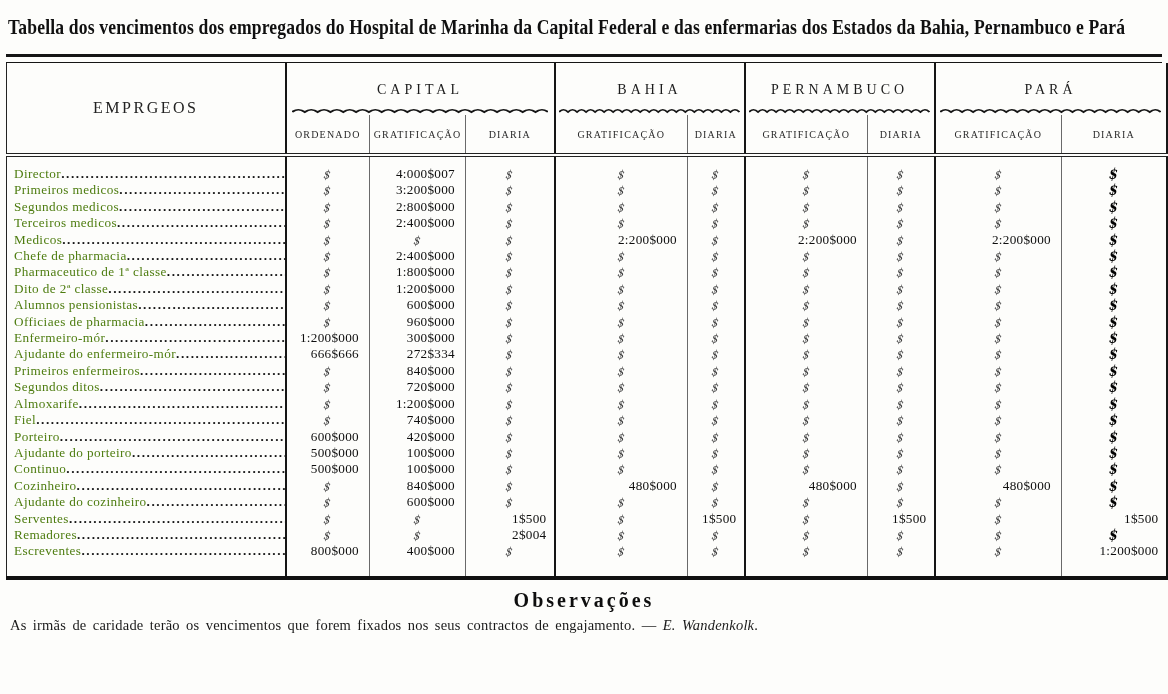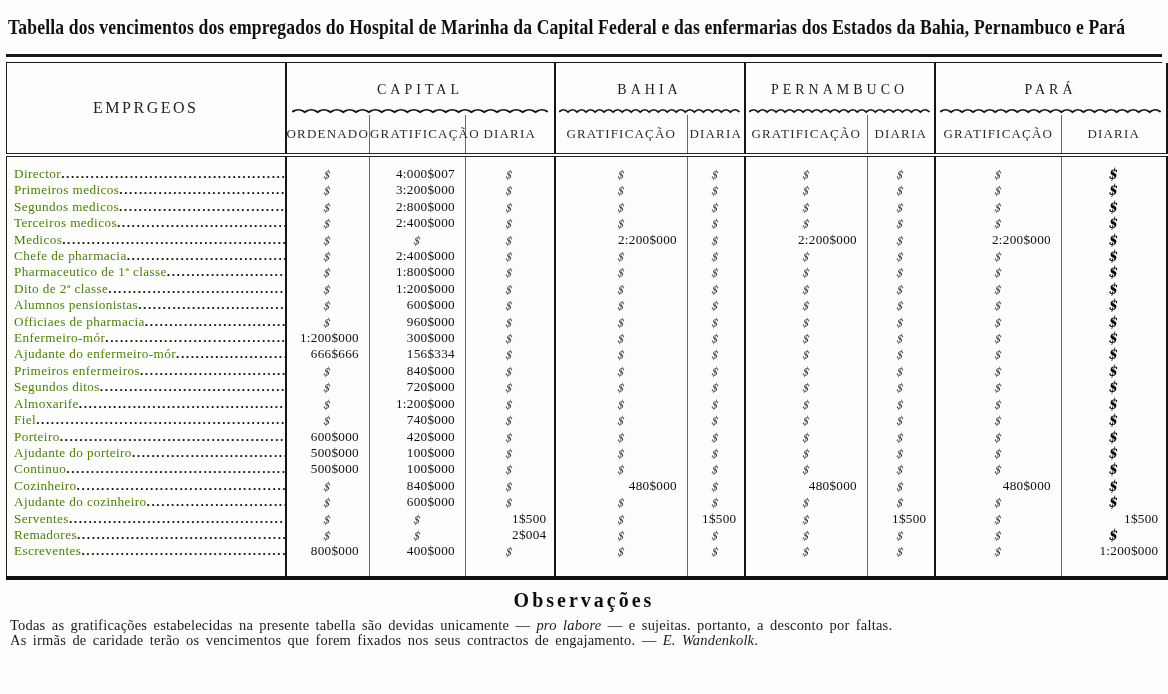--- a/index.html
+++ b/index.html
@@ -50,21 +50,21 @@
     border-bottom:4px double #222;font-weight:400;color:#222;
   }
   thead tr.grp-row th.grp{
     height:52px;text-align:center;vertical-align:middle;position:relative;
     font-size:14px;letter-spacing:4px;color:#1c1c1c;
   }
   .grp-label{display:block;margin-top:2px;}
   .wave{position:absolute;left:2%;bottom:1px;width:96%;height:6px;}
   thead tr.sub-row th{
     height:38px;
-    font-size:13px;letter-spacing:1.2px;color:#2a2a2a;
+    font-size:10px;letter-spacing:1.2px;color:#2a2a2a;
     text-align:center;vertical-align:middle;
     border-bottom:4px double #222;
   }
   tbody td{height:16.4px;line-height:16.4px;font-size:13.2px;vertical-align:middle;}
   tbody tr:first-child td{padding-top:9px;}
   tbody tr:last-child td{padding-bottom:16px;}
 
   td.job{white-space:nowrap;overflow:hidden;}
   .jobwrap{display:flex;align-items:baseline;padding-left:7px;}
   .jobname{white-space:nowrap;letter-spacing:.4px;color:#4d7c0f;}
@@ -349,21 +349,21 @@
           <td class="val b-thin dia ph-cell"><span class="ph bold">$</span></td>
         </tr>
         <tr>
           <td class="job">
             <span class="jobwrap">
               <span class="jobname">Ajudante do enfermeiro-mór</span>
               <span class="leader"></span>
             </span>
           </td>
           <td class="val b-thick"><span class="money">666$666</span></td>
-          <td class="val b-thin"><span class="money">156$334</span></td>
+          <td class="val b-thin"><span class="money">272$334</span></td>
           <td class="val b-thin dia ph-cell"><span class="ph">$</span></td>
           <td class="val b-thick ph-cell"><span class="ph">$</span></td>
           <td class="val b-thin dia ph-cell"><span class="ph">$</span></td>
           <td class="val b-thick ph-cell"><span class="ph">$</span></td>
           <td class="val b-thin dia ph-cell"><span class="ph">$</span></td>
           <td class="val b-thick ph-cell"><span class="ph">$</span></td>
           <td class="val b-thin dia ph-cell"><span class="ph bold">$</span></td>
         </tr>
         <tr>
           <td class="job">
@@ -568,18 +568,17 @@
           <td class="val b-thin dia ph-cell"><span class="ph">$</span></td>
           <td class="val b-thick ph-cell"><span class="ph">$</span></td>
           <td class="val b-thin dia"><span class="money">1:200$000</span></td>
         </tr>
       </tbody>
   </table>
 
   <div class="obs">
     <div class="obs-head">Observações</div>
     <div>
-        <div class="obs-line"><span>Todas as gratificações estabelecidas na presente tabella são devidas unicamente — </span><span class="it">pro labore</span><span> — e sujeitas. portanto, a desconto por faltas.</span></div>
         <div class="obs-line"><span>As irmãs de caridade terão os vencimentos que forem fixados nos seus contractos de engajamento. — </span><span class="it">E. Wandenkolk</span><span>.</span></div>
       </div>
   </div>
 
 </div>
 
 </body></html>

